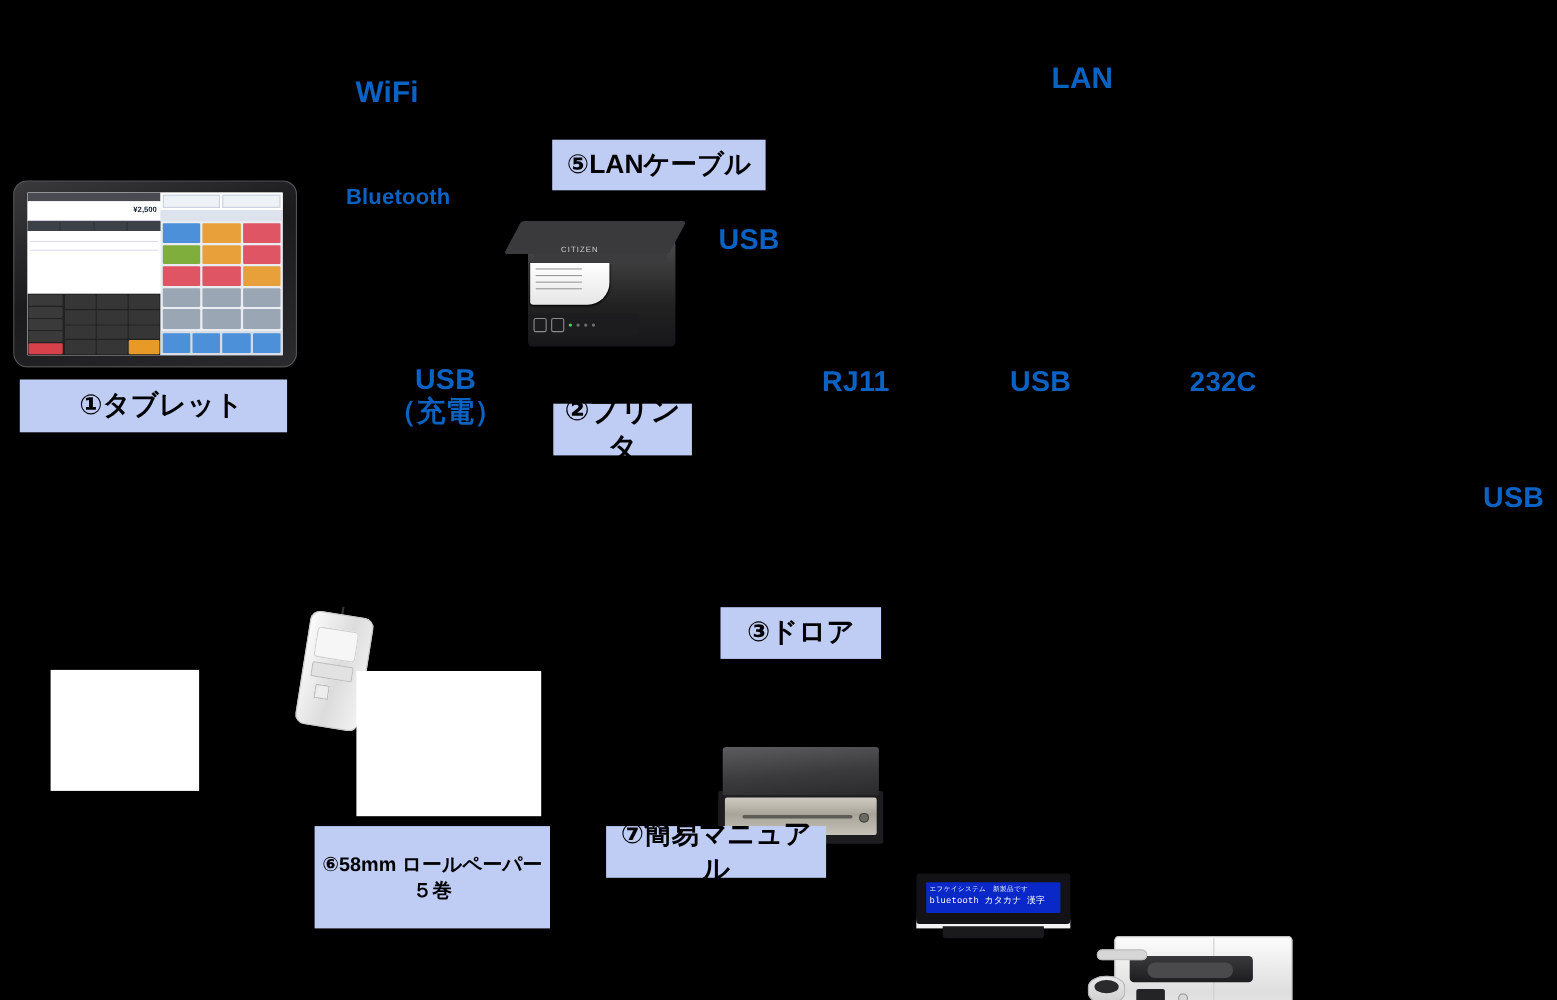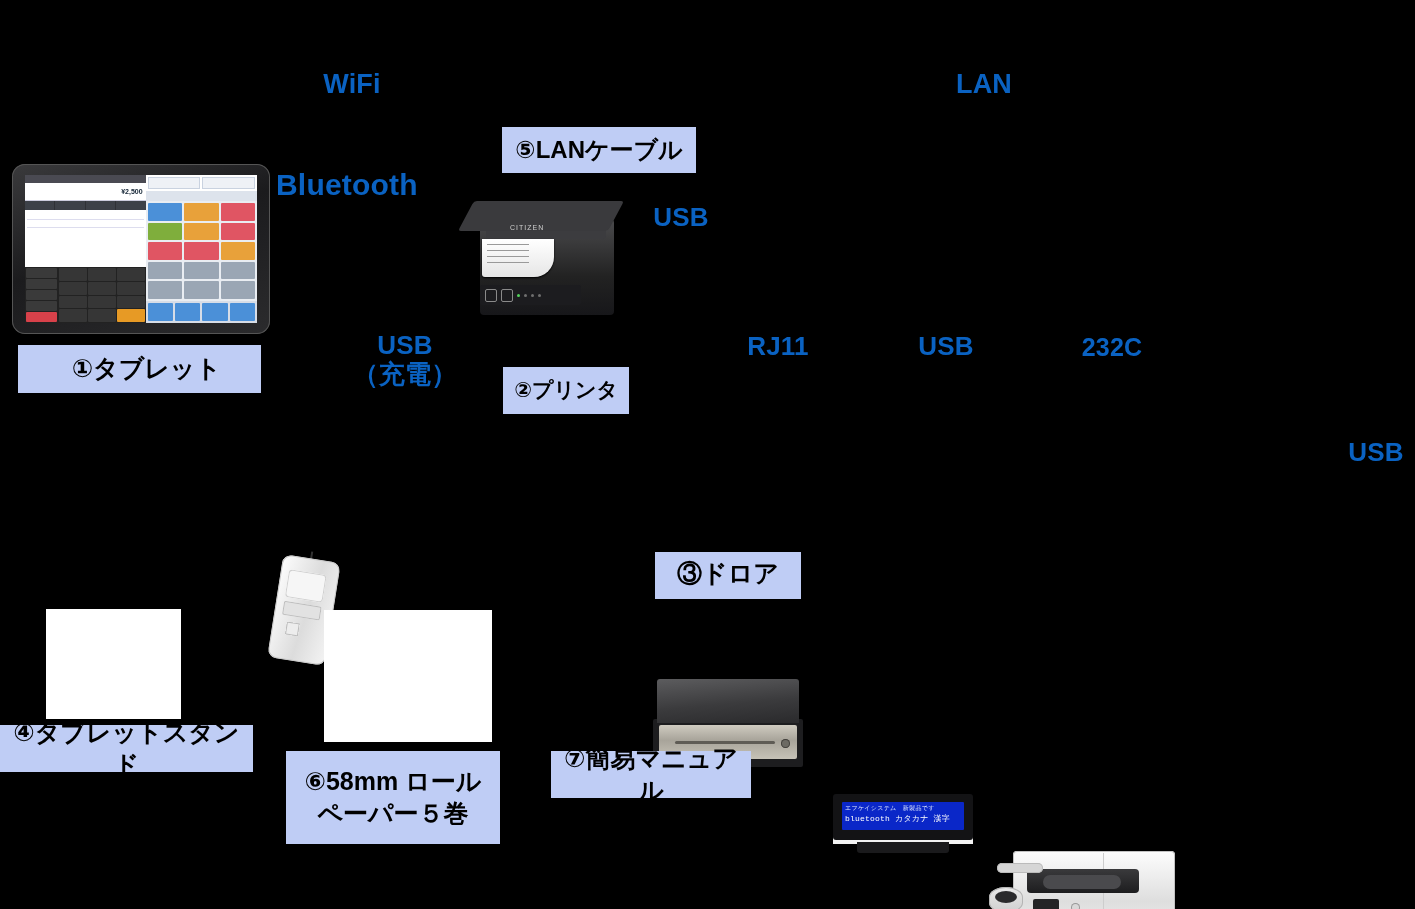--- a/index.html
+++ b/index.html
@@ -154,25 +154,25 @@
           background:#0f1114;border-radius:2px;display:flex;align-items:center;justify-content:center;}
 </style>
 </head>
 <body>
 
 <div class="stage">
 
   <div class="abs conn" style="left:296px;top:25px;width:112px;font-size:27px;">WiFi</div>
 
 
-  <div class="abs conn" style="left:928px;top:25px;width:112px;font-size:27px;">LAN</div>
+  <div class="abs conn" style="left:928px;top:12px;width:112px;font-size:27px;">LAN</div>
 
   <div class="abs callout" style="left:502px;top:83px;width:194px;height:46px;font-size:24px;">⑤LANケーブル</div>
 
-  <div class="abs conn" style="left:276px;top:124px;width:132px;font-size:30px;">Bluetooth</div>
+  <div class="abs conn" style="left:296px;top:124px;width:132px;font-size:20px;">Bluetooth</div>
 
   <div class="abs conn" style="left:646px;top:159px;width:70px;font-size:26px;">USB</div>
 
   <div class="abs tablet" style="left:12px;top:120px;">
     <div class="tablet-scr">
       <div class="tl-left">
         <div class="tl-topbar"></div>
         <div class="tl-total">
           <b>¥2,500</b>
         </div>
@@ -258,21 +258,21 @@
     </div>
     <div class="pr-panel">
       <b></b>
       <b></b>
       <span class="pr-led on"></span>
       <span class="pr-led"></span>
       <span class="pr-led"></span>
       <span class="pr-led"></span>
     </div>
   </div>
-  <div class="abs callout" style="left:503px;top:323px;width:126px;height:47px;font-size:21px;">②プリンタ</div>
+  <div class="abs callout" style="left:503px;top:323px;width:126px;height:47px;font-size:27px;">②プリンタ</div>
 
   <div class="abs conn" style="left:345px;top:287px;width:120px;font-size:26px;">USB
 （充電）</div>
 
   <div class="abs conn" style="left:732px;top:288px;width:92px;font-size:26px;">RJ11</div>
   <div class="abs conn" style="left:908px;top:288px;width:76px;font-size:26px;">USB</div>
   <div class="abs conn" style="left:1072px;top:289px;width:80px;font-size:25px;">232C</div>
   <div class="abs conn" style="left:1340px;top:394px;width:72px;font-size:26px;">USB</div>
 
   <div class="abs handy" style="left:275px;top:396px;">
@@ -283,21 +283,21 @@
     <div class="handy-k"></div>
   </div>
 
   <div class="abs drawer" style="left:653px;top:413px;">
     <div class="dr-mid"></div>
     <div class="dr-top"></div>
     <div class="dr-face"></div>
     <div class="dr-slot"></div>
     <div class="dr-lock"></div>
   </div>
-  <div class="abs callout" style="left:655px;top:508px;width:146px;height:47px;font-size:25px;font-family:Liberation Mono, monospace;">③ドロア</div>
+  <div class="abs callout" style="left:655px;top:508px;width:146px;height:47px;font-size:25px;">③ドロア</div>
 
   <div class="abs cdisp" style="left:833px;top:432px;">
     <div class="cd-plate"></div>
     <div class="cd-body"></div>
     <div class="cd-scr">
       <div class="cd-l1">エフケイシステム　新製品です</div>
       <div class="cd-l2">bluetooth カタカナ 漢字</div>
     </div>
     <div class="cd-base"></div>
   </div>
@@ -319,23 +319,22 @@
   <div class="abs payt" style="left:1266px;top:392px;">
     <div class="pt-slot"></div>
     <div class="pt-scr">
       
     </div>
 
   </div>
 
   <div class="abs" style="left:46px;top:565px;width:135px;height:110px;background:#fff;"></div>
 
-  <div class="abs callout" style="left:0px;top:681px;width:253px;height:47px;font-size:25px;">④タブレットスタンド</div>
 
   <div class="abs" style="left:324px;top:566px;width:168px;height:132px;background:#fff;"></div>
 
-  <div class="abs callout" style="left:286px;top:707px;width:214px;height:93px;font-size:25px;">⑥58mm
+  <div class="abs callout" style="left:286px;top:707px;width:214px;height:93px;font-size:18px;">⑥58mm
 ロールペーパー５巻</div>
 
   <div class="abs callout" style="left:551px;top:707px;width:200px;height:47px;font-size:25px;">⑦簡易マニュアル</div>
 
 
 </div>
 
 </body></html>

